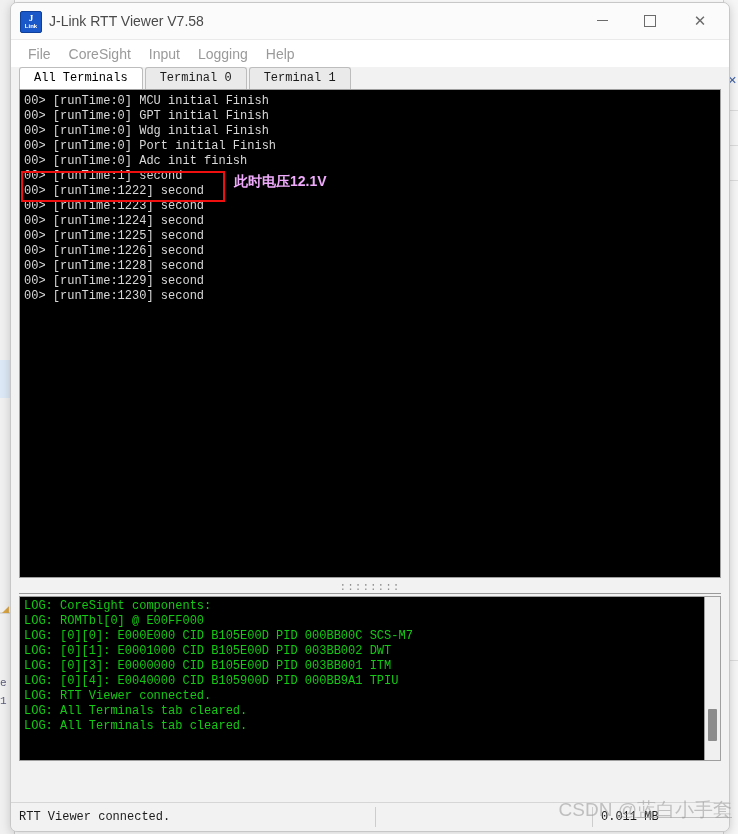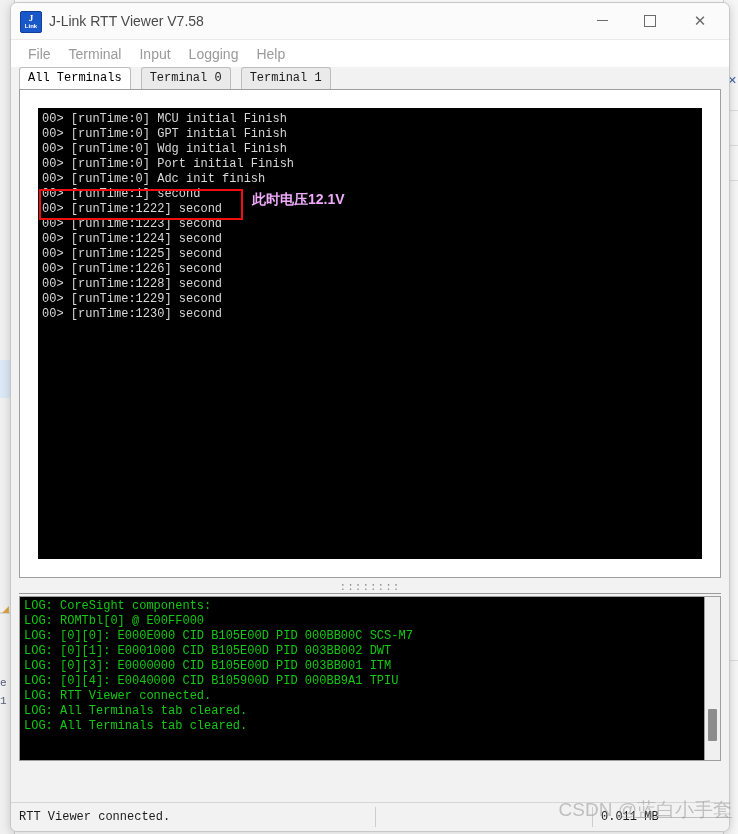--- a/index.html
+++ b/index.html
@@ -194,43 +194,43 @@
     padding-left: 8px;
     display: flex;
     align-items: flex-end;
   }
   .tab {
     font-family: "Liberation Mono", monospace;
     font-size: 12px;
     color: #1b1b1b;
     height: 21px;
     line-height: 21px;
-    padding: 0 8px;
+    padding: 0 14px;
     border: 1px solid #bdbdbd;
     border-bottom: none;
     background: #eaeaea;
     border-radius: 3px 3px 0 0;
-    margin-right: 10px;
+    margin-right: 2px;
     white-space: nowrap;
   }
   .tab.active {
     background: #ffffff;
     border-color: #bdbdbd;
     color: #000000;
   }
 
   
   .terminal-wrap {
     position: relative;
     margin: 0 8px;
     height: 489px;
     background: #ffffff;
     border: 1px solid #9f9f9f;
     box-sizing: border-box;
-    padding: 18px;
+    padding: 0;
   }
   .terminal {
     position: relative;
     width: 100%; height: 100%;
     background: #000000;
     overflow: hidden;
     padding: 4px 0 0 4px;
     box-sizing: border-box;
   }
   .term-line {
@@ -445,21 +445,21 @@
       <div class="win-btn win-max">
         <div class="glyph-max"></div>
       </div>
       <div class="win-btn win-close">
         <div class="glyph-close">✕</div>
       </div>
     </div>
 
     <div class="menubar">
       <div class="menu-item">File</div>
-      <div class="menu-item">Terminal</div>
+      <div class="menu-item">CoreSight</div>
       <div class="menu-item">Input</div>
       <div class="menu-item">Logging</div>
       <div class="menu-item">Help</div>
     </div>
 
     <div class="tabstrip">
       <div class="tab active">All Terminals</div>
       <div class="tab">Terminal 0</div>
       <div class="tab">Terminal 1</div>
     </div>

